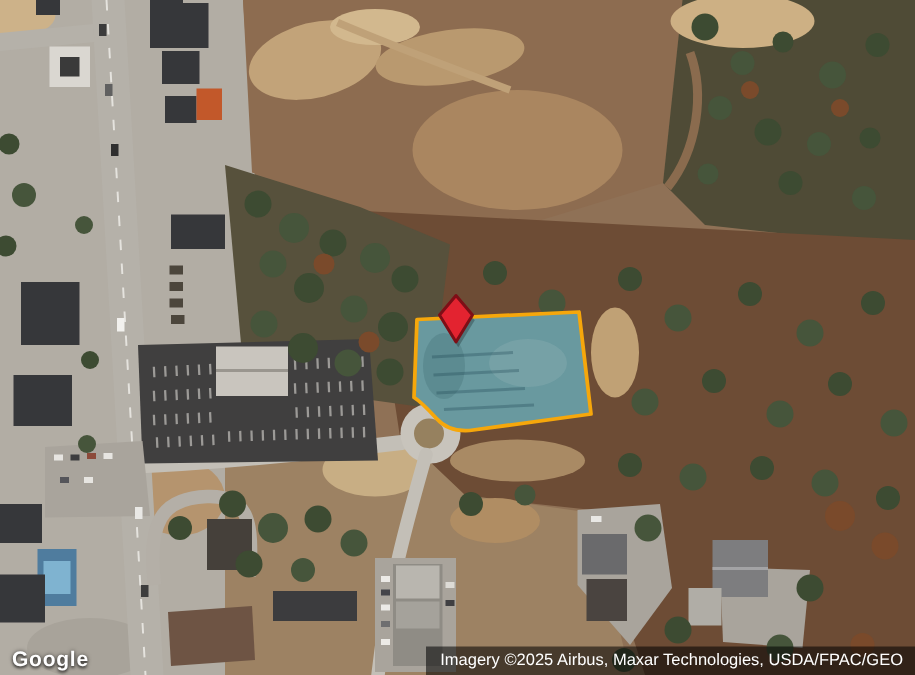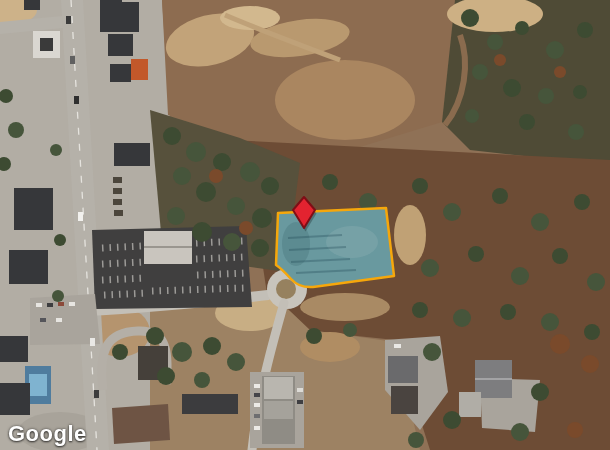--- a/index.html
+++ b/index.html
@@ -19,21 +19,21 @@
   .lot {fill:#403f3f}
   .pad {fill:#a9a49c}
   .bld {fill:#36373a}
   .tg  {fill:#3d4b32}
   .tg2 {fill:#46553b}
   .tr  {fill:#7a4a2b}
   .stall{stroke:#e8e6e0;stroke-width:7;stroke-dasharray:1.5 6;opacity:.55;fill:none}
   .lane{stroke:#f5f4f0;stroke-width:1.3;stroke-dasharray:7 9;opacity:.75;fill:none}
   .ptx{stroke:rgba(25,65,78,.3);stroke-width:2;fill:none}
   
-  .logo{position:absolute;left:8px;bottom:3px;font-size:22px;font-weight:700;
+  .logo{position:absolute;left:8px;bottom:3px;font-size:14px;font-weight:700;
         letter-spacing:.5px;color:#fff;
         text-shadow:0 0 3px rgba(0,0,0,.55),0 1px 2px rgba(0,0,0,.6);}
   .attrib{position:absolute;right:0;bottom:0;height:19px;line-height:19px;
         background:rgba(0,0,0,.55);color:#fff;font-size:11px;
         padding:0 8px 0 10px;white-space:nowrap;}
 </style>
 </head>
 <body>
 
 <div class="stage">
@@ -233,13 +233,14 @@
       </g>
     </g>
 
     <g>
       <polygon points="304,199 315,212 304,230 293,212" fill="rgba(0,0,0,0.25)" transform="translate(1.5,1.5)"></polygon>
       <polygon points="304,197 315,210 304,228 293,210" stroke-width="2" stroke-linejoin="round" fill="#E32330" stroke="#7E0E16"></polygon>
     </g>
   </svg>
 
   <div class="logo">Google</div>
+  <div class="attrib">Imagery ©2025 Airbus, Maxar Technologies, USDA/FPAC/GEO</div>
 </div>
 
 </body></html>

